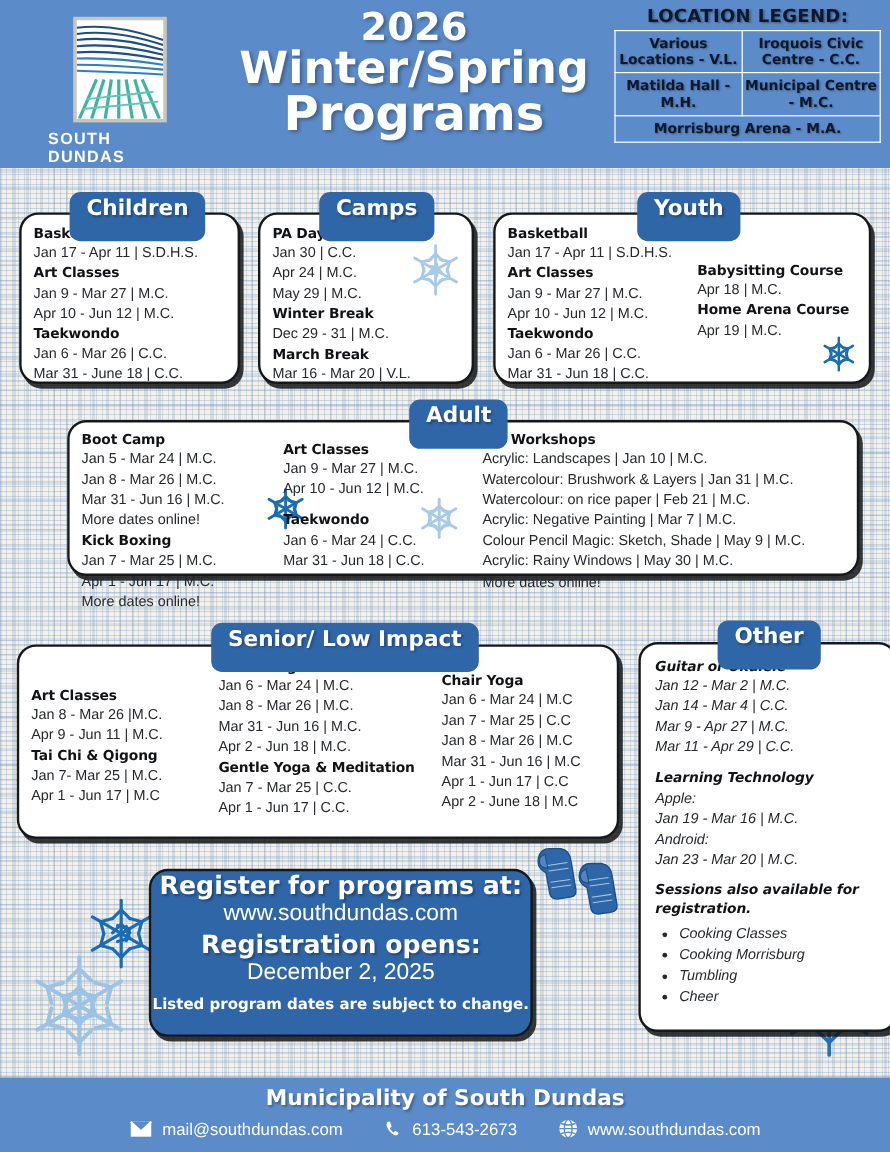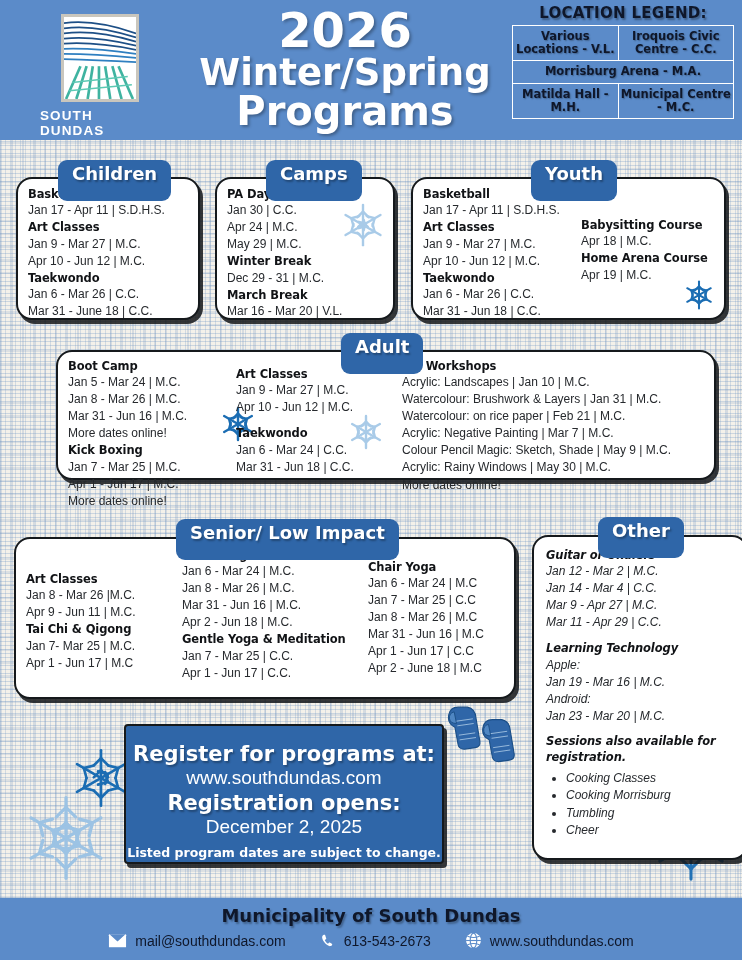--- a/index.html
+++ b/index.html
@@ -38,21 +38,21 @@
   .logo-name{
     margin-top:6px;color:#ffffff;font-weight:bold;font-size:13.5px;
     letter-spacing:1.1px;font-family:"Liberation Sans", sans-serif;
   }
   #title-block{
     position:absolute;left:180px;top:6px;width:330px;text-align:center;
     color:#ffffff;font-weight:bold;line-height:1.0;
     text-shadow:2px 2px 3px rgba(0,0,0,0.30);
     font-family:"DejaVu Sans", sans-serif;
   }
-  #title-block .t1{font-size:48px;letter-spacing:0px;}
+  #title-block .t1{font-size:32px;letter-spacing:0px;}
   #title-block .t2{font-size:37px;}
   #title-block .t3{font-size:40px;}
   
   #legend{position:absolute;right:8px;top:4px;width:222px;color:#0f172a;}
   #legend .legend-title{
     text-align:center;font-weight:bold;font-size:15px;letter-spacing:.3px;
     text-shadow:1.5px 1.5px 2px rgba(0,0,0,.35);margin-bottom:3px;
     font-family:"DejaVu Sans", sans-serif;
   }
   #legend table{
@@ -83,33 +83,33 @@
     font-family:"DejaVu Sans", sans-serif;letter-spacing:-0.1px;
   }
   .pdate{
     font-size:12px;color:#26292d;line-height:1.42;
     font-family:"Liberation Sans", sans-serif;
   }
   .spacer{height:9px;}
   
   #register{
     position:absolute;left:124px;top:724px;width:320px;height:140px;
-    background:#2f66a8;border:2.5px solid #15191c;border-radius:4px;
+    background:#2f66a8;border:2.5px solid #15191c;border-radius:16px;
     box-shadow:3px 4px 0 rgba(20,22,25,.85);
-    color:#ffffff;text-align:center;z-index:8;box-sizing:border-box;padding-top:16px;
+    color:#ffffff;text-align:center;z-index:8;box-sizing:border-box;padding-top:0;
   }
   #register .r1{font-size:21px;font-weight:bold;text-shadow:1.5px 1.5px 2px rgba(0,0,0,.3);font-family:"DejaVu Sans",sans-serif;}
   #register .r2{font-size:19px;margin-top:1px;font-family:"Liberation Sans",sans-serif;}
   #register .r3{font-size:21px;font-weight:bold;margin-top:2px;text-shadow:1.5px 1.5px 2px rgba(0,0,0,.3);font-family:"DejaVu Sans",sans-serif;}
   #register .r4{font-size:19px;margin-top:1px;font-family:"Liberation Sans",sans-serif;}
   #register .r5{font-size:12.5px;font-weight:bold;margin-top:7px;font-family:"DejaVu Sans",sans-serif;}
   
   #footer{
     position:absolute;left:0;bottom:0;width:742px;height:62px;background:#5b8bc9;
-    color:#0f172a;z-index:9;
+    color:#ffffff;z-index:9;
   }
   #footer .f-title{
     text-align:center;font-weight:bold;font-size:18px;padding-top:7px;
     text-shadow:1.5px 1.5px 2px rgba(0,0,0,.3);font-family:"DejaVu Sans",sans-serif;
   }
   #footer .f-row{
     display:flex;justify-content:center;align-items:center;gap:34px;margin-top:6px;
   }
   #footer .f-item{display:flex;align-items:center;gap:8px;font-size:14px;}
   
@@ -252,25 +252,25 @@
 
     <div id="legend">
       <div class="legend-title">LOCATION LEGEND:</div>
       <table>
         <tbody>
             <tr>
           <td>Various Locations - V.L.</td>
           <td>Iroquois Civic Centre - C.C.</td>
         </tr>
         <tr>
-          <td colspan="2">Morrisburg Arena - M.A.</td>
+          <td>Matilda Hall - M.H.</td>
+          <td>Municipal Centre - M.C.</td>
         </tr>
         <tr>
-          <td>Matilda Hall - M.H.</td>
-          <td>Municipal Centre - M.C.</td>
+          <td colspan="2">Morrisburg Arena - M.A.</td>
         </tr>
       </tbody>
         </table>
     </div>
   </div>
 
   <div class="badge" style="left:58px;top:160px;">Children</div>
   <div class="card" style="left:16px;top:177px;width:184px;height:143px;">
     <div class="col" style="left:10px;top:7px;width:168px;">
       <div class="pname">Basketball</div>

